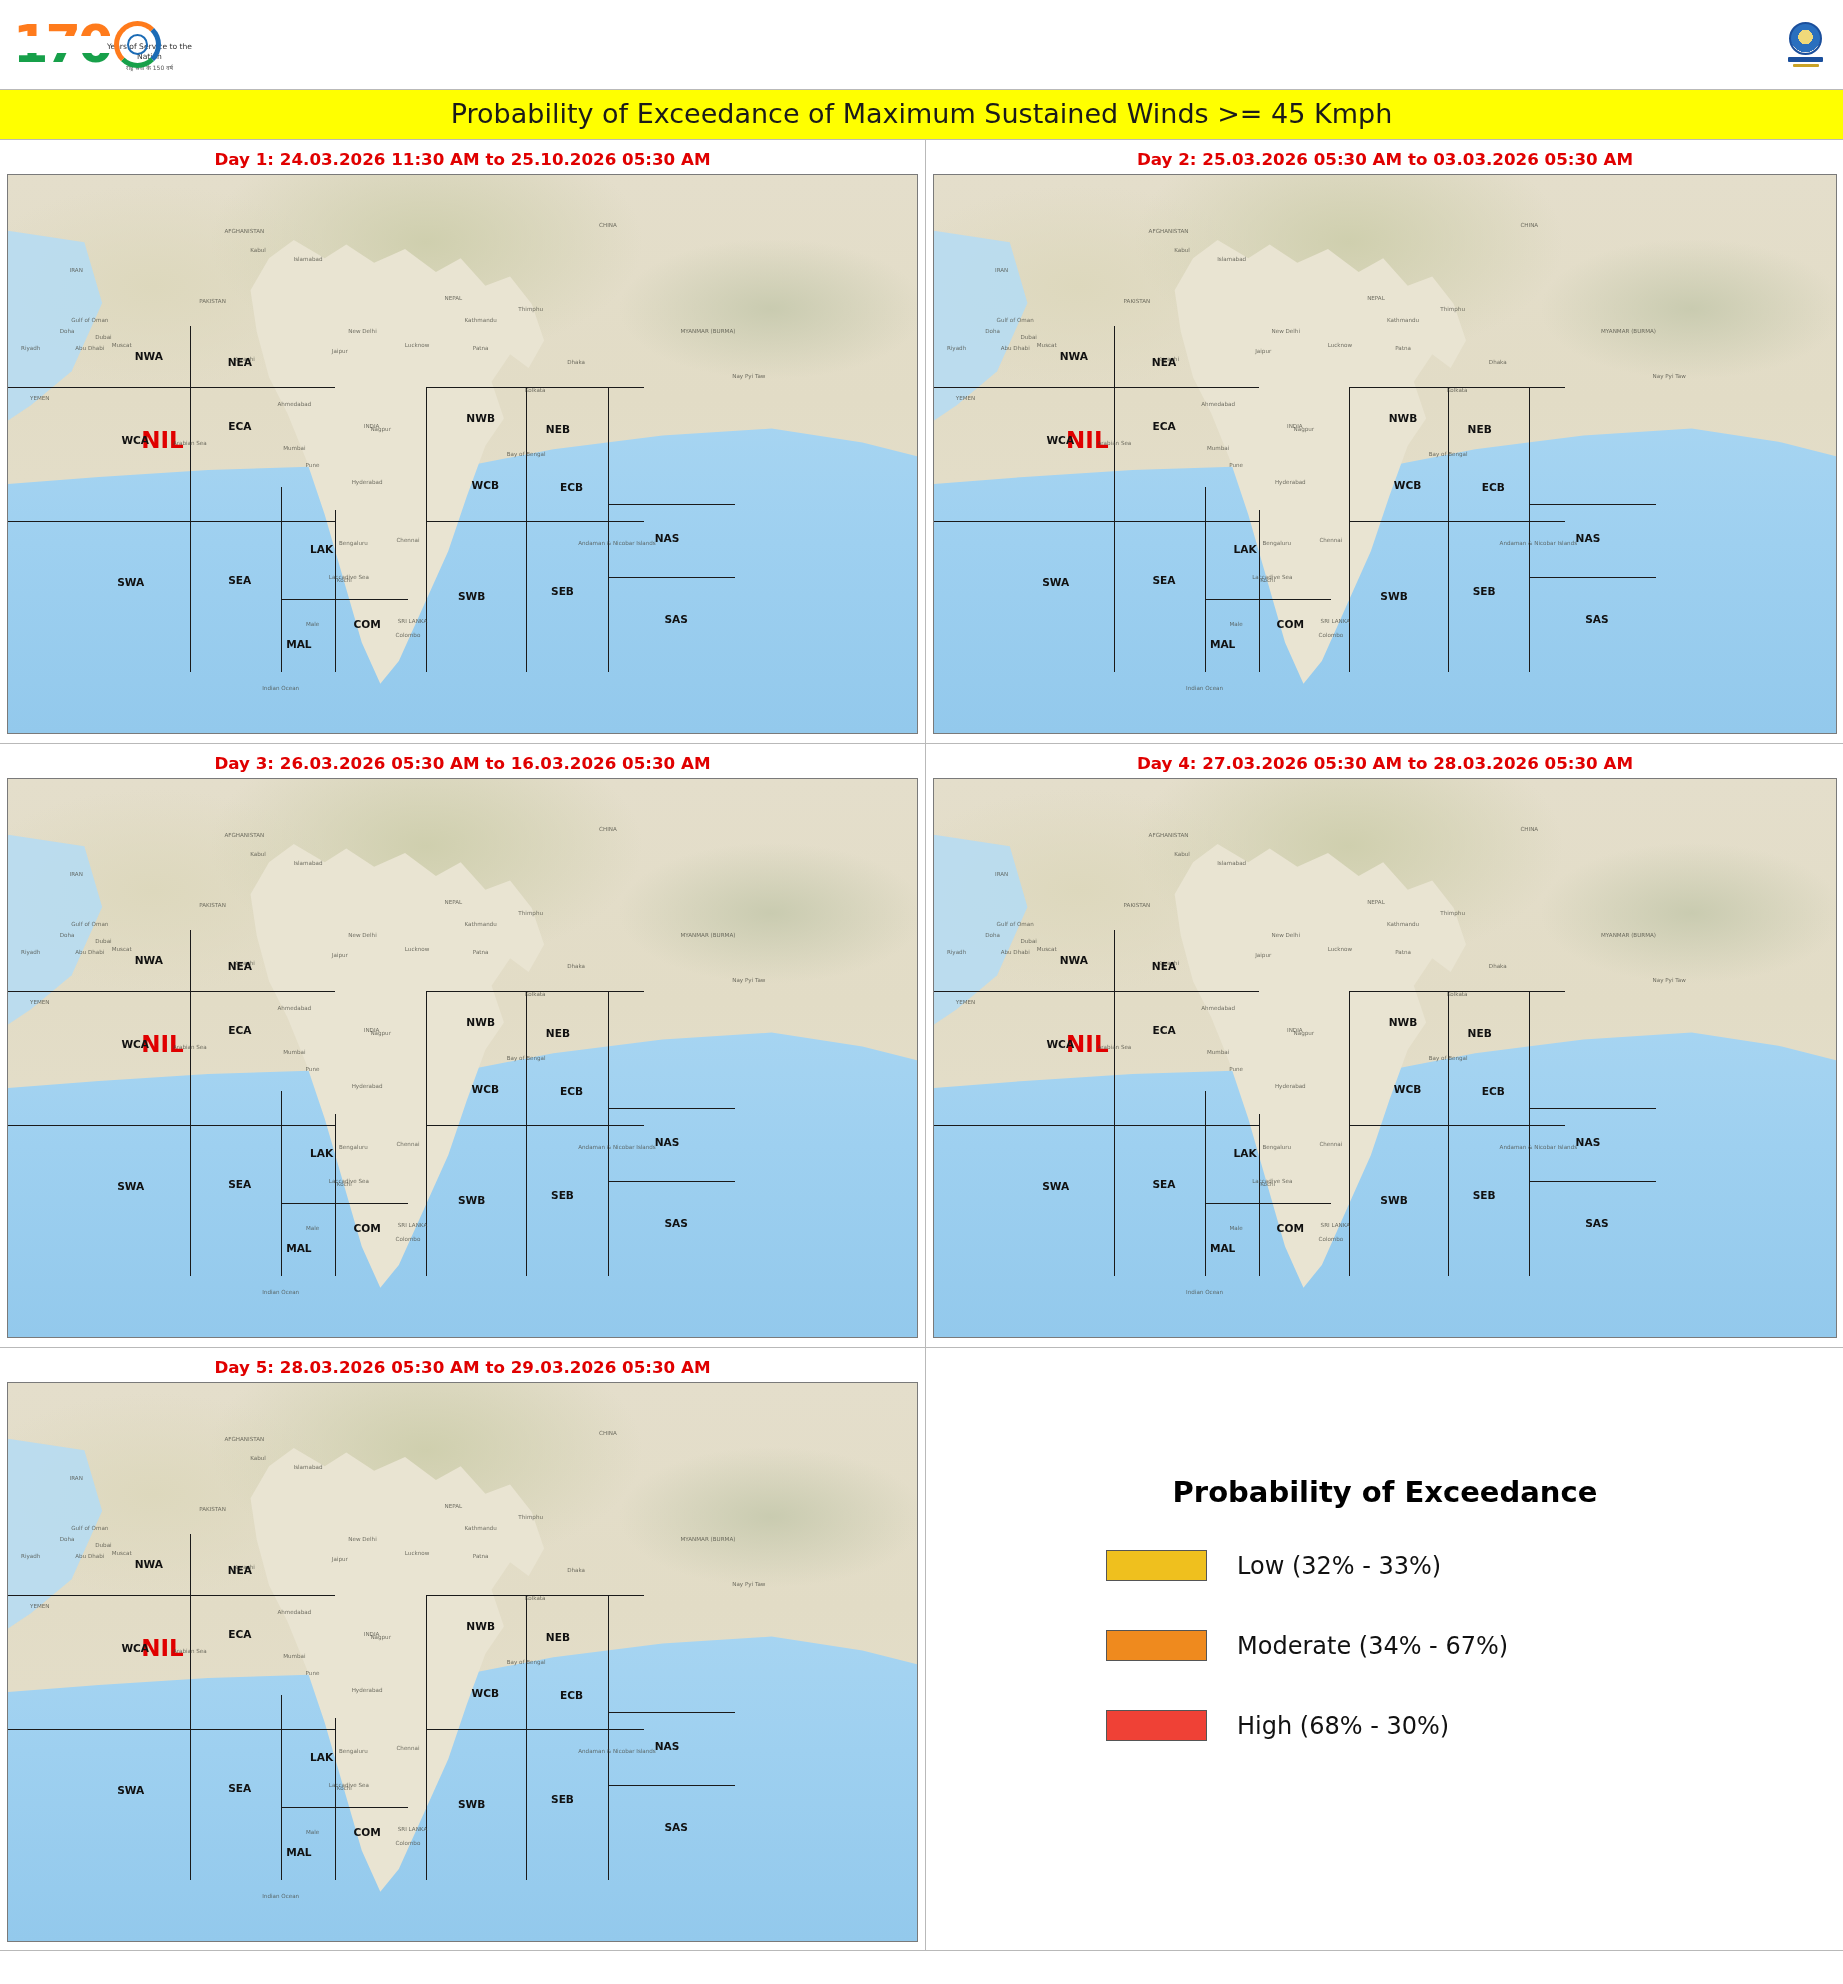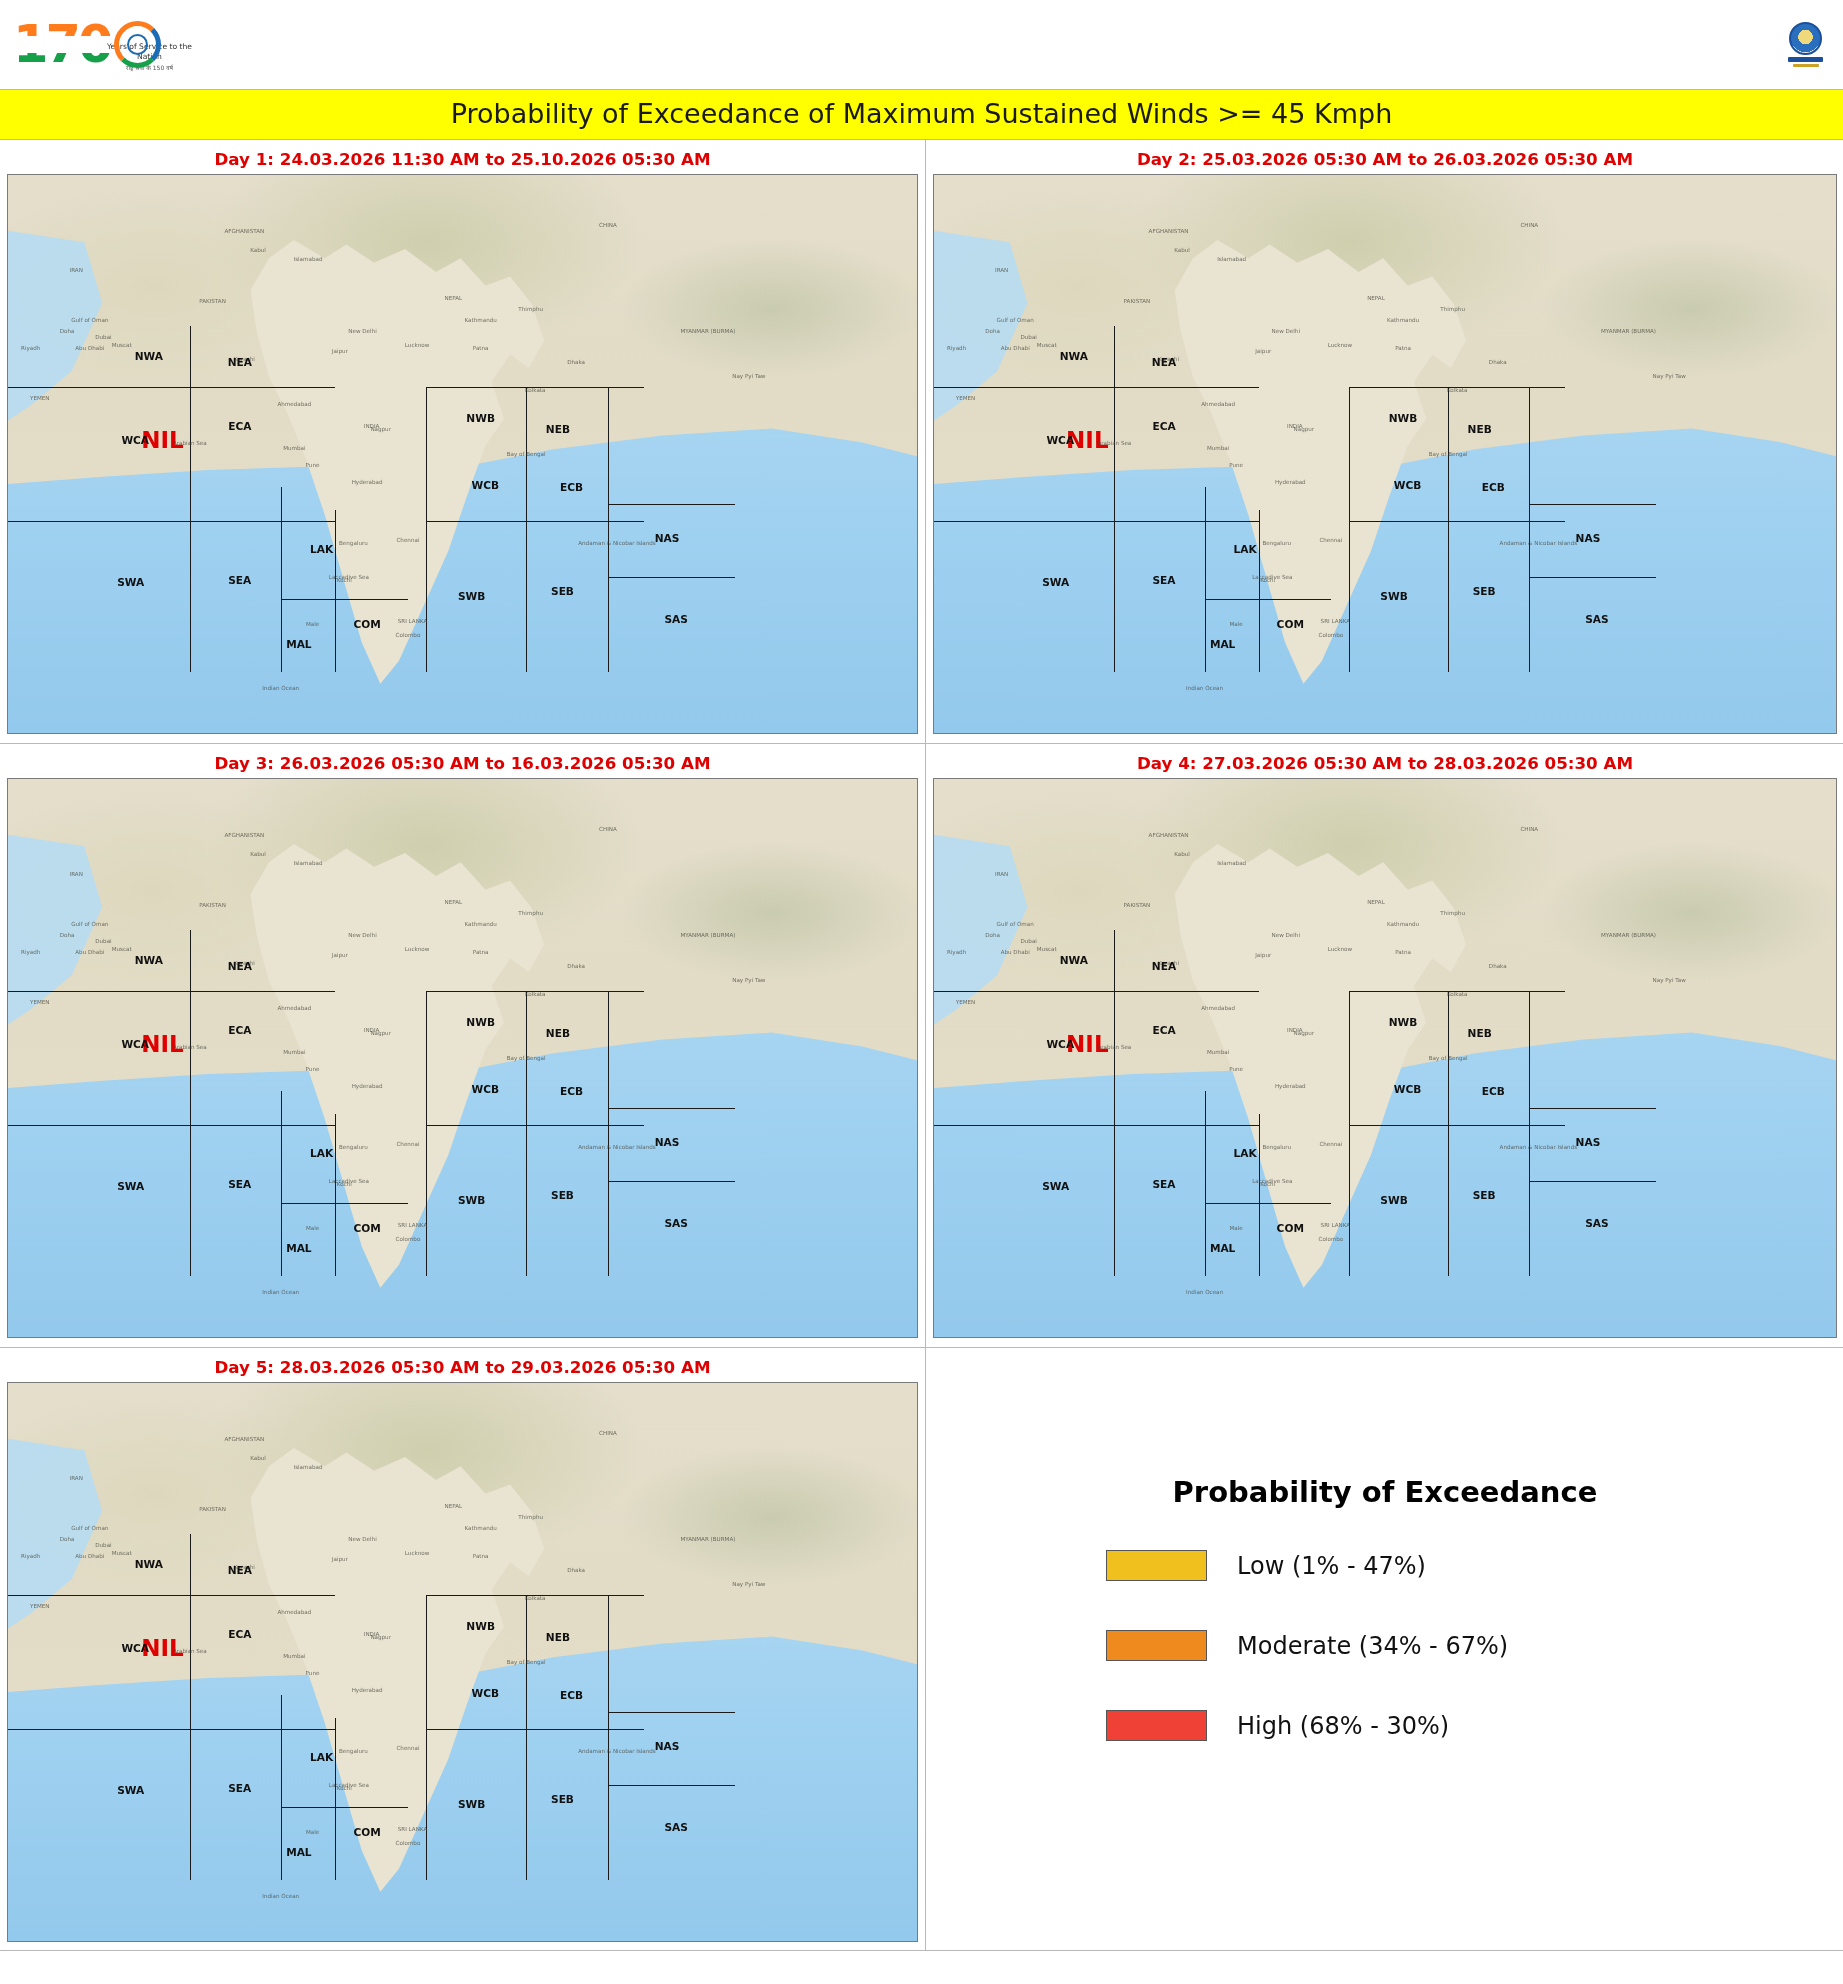--- a/index.html
+++ b/index.html
@@ -369,21 +369,21 @@
         <span class="zone" style="left: 52.5%; top: 55.5%;">WCB</span>
         <span class="zone" style="left: 62%; top: 56%;">ECB</span>
         <span class="zone" style="left: 51%; top: 75.5%;">SWB</span>
         <span class="zone" style="left: 61%; top: 74.5%;">SEB</span>
         <span class="zone" style="left: 72.5%; top: 65%;">NAS</span>
         <span class="zone" style="left: 73.5%; top: 79.5%;">SAS</span>
       </div>
   </div>
 
   <div class="panel right">
-    <div class="panel-title">Day 2: 25.03.2026 05:30 AM to 26.03.2026 05:30 AM</div>
+    <div class="panel-title">Day 2: 25.03.2026 05:30 AM to 03.03.2026 05:30 AM</div>
     <div class="map map-canvas">
       <div class="land"></div>
       <div class="ocean-left"></div>
       <div class="ocean"></div>
       <div class="india">
           <div class="india-inner"></div>
         </div>
       <div class="sea-grid">
           <span class="h" style="left: 0%; top: 38%; width: 36%;"></span>
           <span class="h" style="left: 0%; top: 62%; width: 36%;"></span>
@@ -722,21 +722,21 @@
         <span class="zone" style="left: 73.5%; top: 79.5%;">SAS</span>
       </div>
   </div>
 
   <div class="panel right legend-cell">
     <div class="legend-box">
       <div class="legend-title">Probability of Exceedance</div>
 
       <div class="legend-row">
         <span class="legend-swatch" style="background: rgb(239, 192, 30);"></span>
-        <span class="legend-label">Low (1% - 47%)</span>
+        <span class="legend-label">Low (32% - 33%)</span>
       </div>
 
       <div class="legend-row">
         <span class="legend-swatch" style="background: rgb(239, 138, 30);"></span>
         <span class="legend-label">Moderate (34% - 67%)</span>
       </div>
 
       <div class="legend-row">
         <span class="legend-swatch" style="background: rgb(239, 65, 54);"></span>
         <span class="legend-label">High (68% - 30%)</span>

